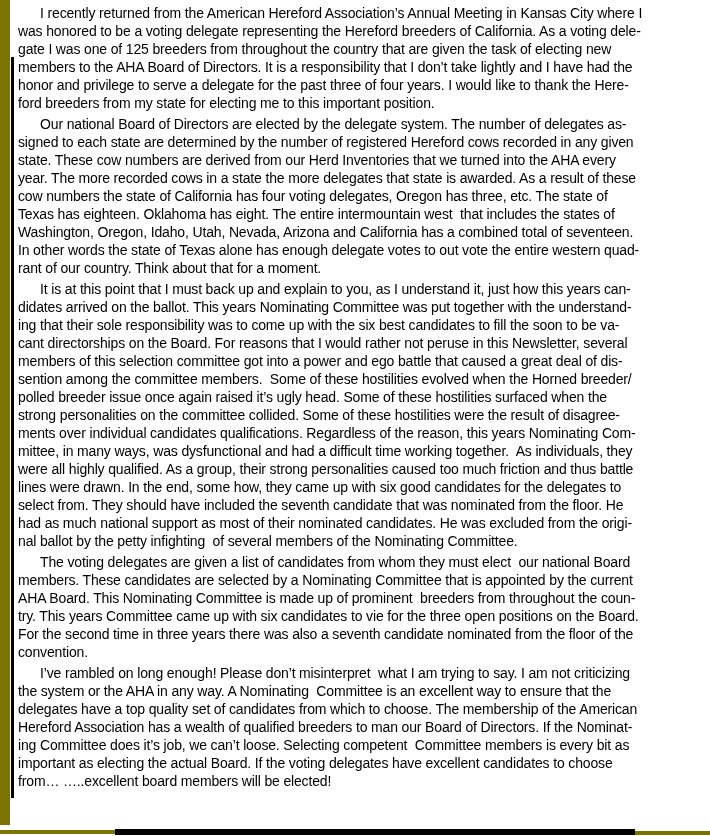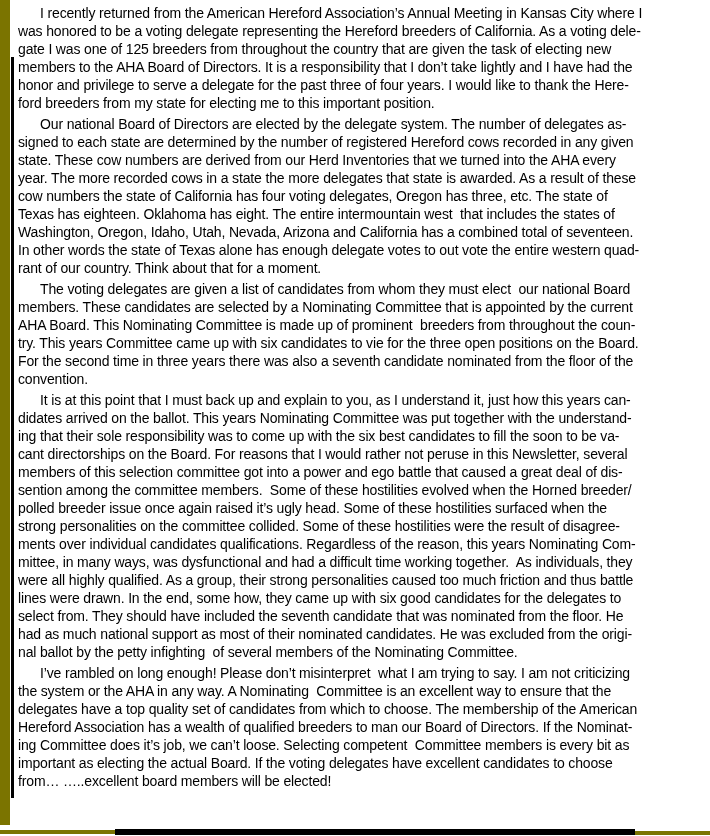--- a/index.html
+++ b/index.html
@@ -86,41 +86,41 @@
 ford breeders from my state for electing me to this important position.</p>
   <p>Our national Board of Directors are elected by the delegate system. The number of delegates as-
 signed to each state are determined by the number of registered Hereford cows recorded in any given
 state. These cow numbers are derived from our Herd Inventories that we turned into the AHA every
 year. The more recorded cows in a state the more delegates that state is awarded. As a result of these
 cow numbers the state of California has four voting delegates, Oregon has three, etc. The state of
 Texas has eighteen. Oklahoma has eight. The entire intermountain west  that includes the states of
 Washington, Oregon, Idaho, Utah, Nevada, Arizona and California has a combined total of seventeen.
 In other words the state of Texas alone has enough delegate votes to out vote the entire western quad-
 rant of our country. Think about that for a moment.</p>
-  <p>The voting delegates are given a list of candidates from whom they must elect  our national Board
-members. These candidates are selected by a Nominating Committee that is appointed by the current
-AHA Board. This Nominating Committee is made up of prominent  breeders from throughout the coun-
-try. This years Committee came up with six candidates to vie for the three open positions on the Board.
-For the second time in three years there was also a seventh candidate nominated from the floor of the
-convention.</p>
   <p>It is at this point that I must back up and explain to you, as I understand it, just how this years can-
 didates arrived on the ballot. This years Nominating Committee was put together with the understand-
 ing that their sole responsibility was to come up with the six best candidates to fill the soon to be va-
 cant directorships on the Board. For reasons that I would rather not peruse in this Newsletter, several
 members of this selection committee got into a power and ego battle that caused a great deal of dis-
 sention among the committee members.  Some of these hostilities evolved when the Horned breeder/
 polled breeder issue once again raised it’s ugly head. Some of these hostilities surfaced when the
 strong personalities on the committee collided. Some of these hostilities were the result of disagree-
 ments over individual candidates qualifications. Regardless of the reason, this years Nominating Com-
 mittee, in many ways, was dysfunctional and had a difficult time working together.  As individuals, they
 were all highly qualified. As a group, their strong personalities caused too much friction and thus battle
 lines were drawn. In the end, some how, they came up with six good candidates for the delegates to
 select from. They should have included the seventh candidate that was nominated from the floor. He
 had as much national support as most of their nominated candidates. He was excluded from the origi-
 nal ballot by the petty infighting  of several members of the Nominating Committee.</p>
+  <p>The voting delegates are given a list of candidates from whom they must elect  our national Board
+members. These candidates are selected by a Nominating Committee that is appointed by the current
+AHA Board. This Nominating Committee is made up of prominent  breeders from throughout the coun-
+try. This years Committee came up with six candidates to vie for the three open positions on the Board.
+For the second time in three years there was also a seventh candidate nominated from the floor of the
+convention.</p>
   <p>I’ve rambled on long enough! Please don’t misinterpret  what I am trying to say. I am not criticizing
 the system or the AHA in any way. A Nominating  Committee is an excellent way to ensure that the
 delegates have a top quality set of candidates from which to choose. The membership of the American
 Hereford Association has a wealth of qualified breeders to man our Board of Directors. If the Nominat-
 ing Committee does it’s job, we can’t loose. Selecting competent  Committee members is every bit as
 important as electing the actual Board. If the voting delegates have excellent candidates to choose
 from… …..excellent board members will be elected!</p>
 </div>
 
 <div class="bottom-rule-left"></div>

